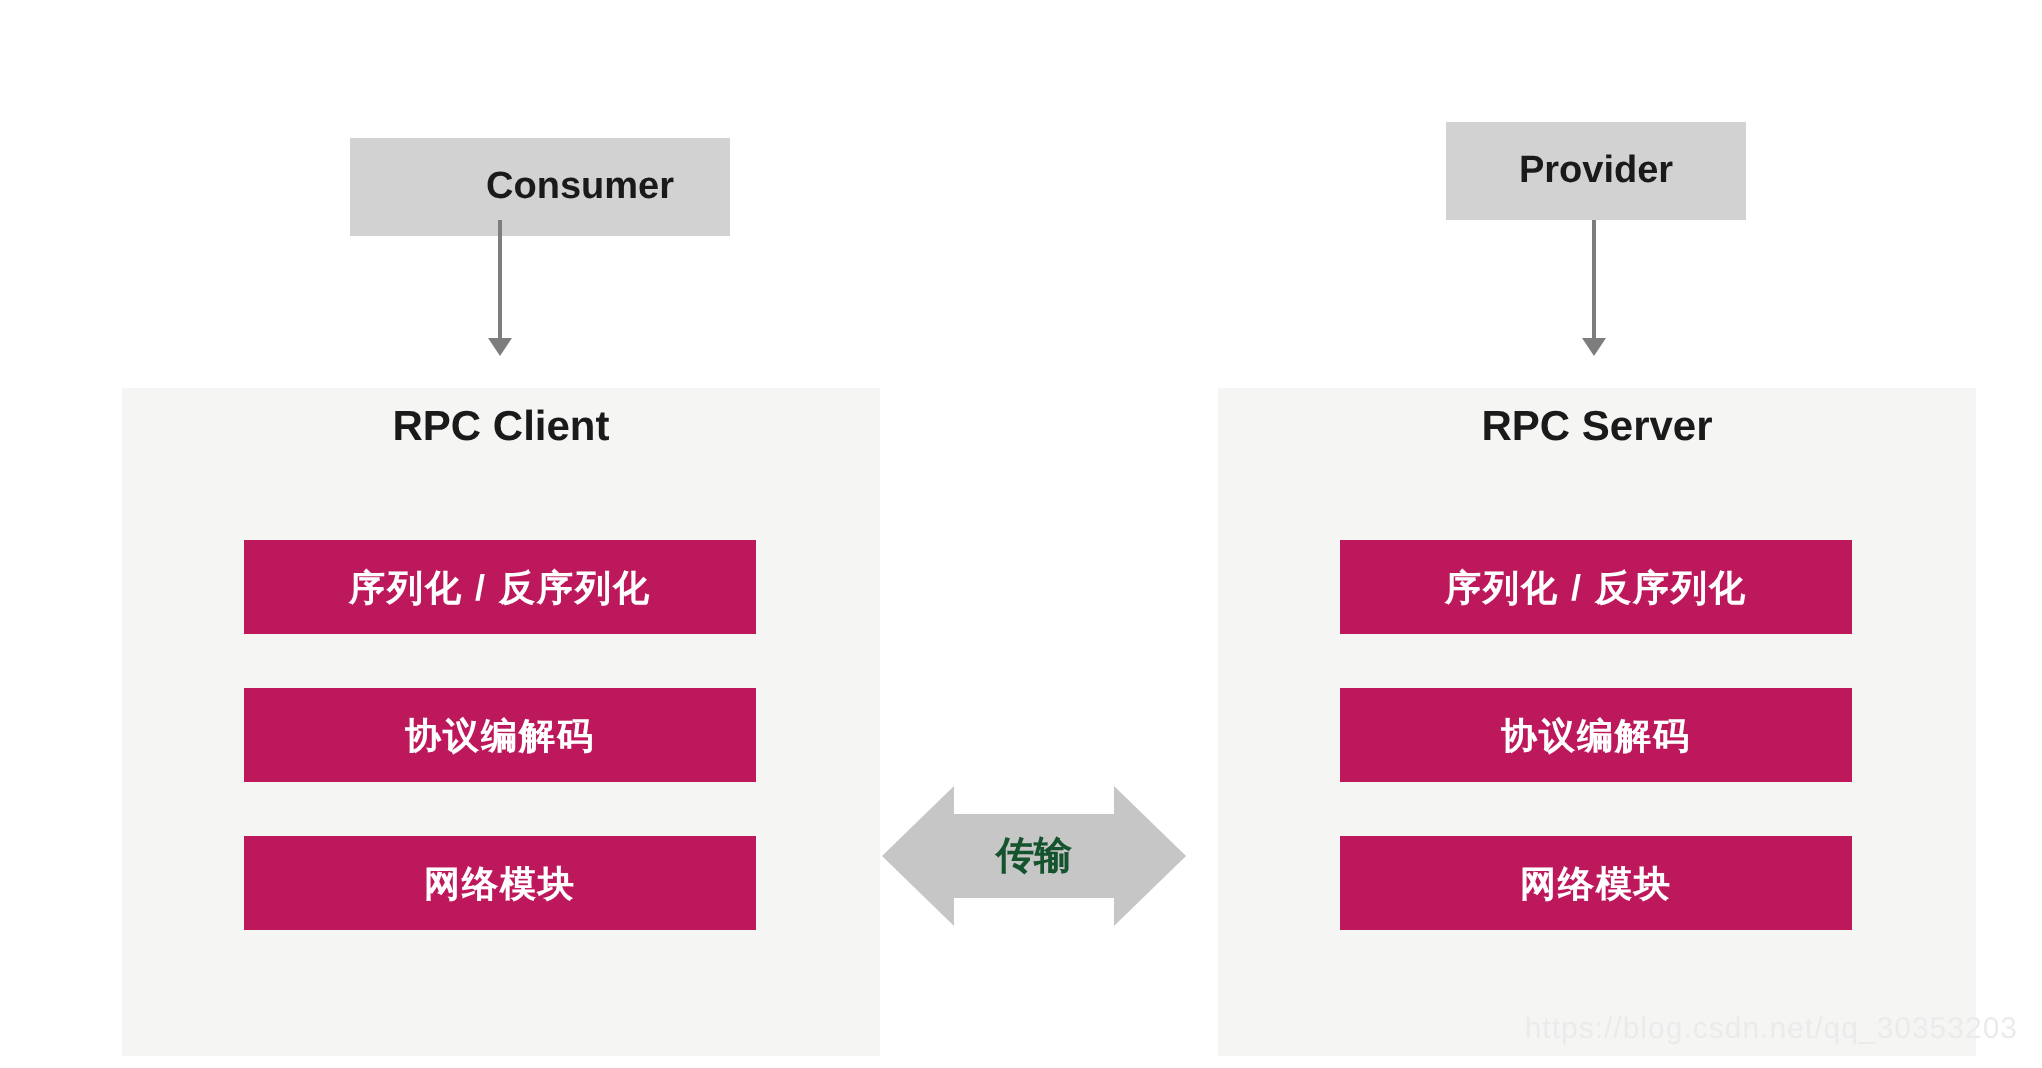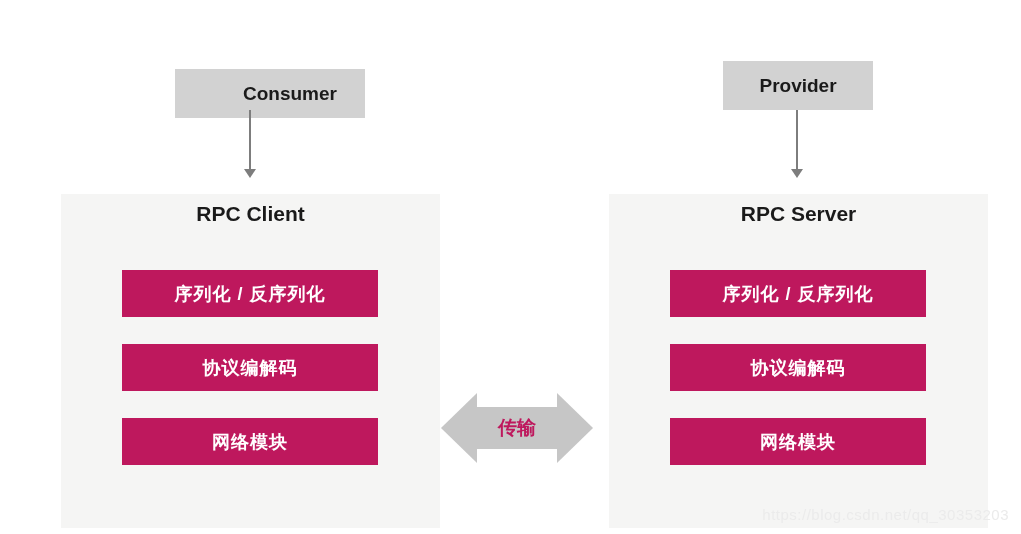--- a/index.html
+++ b/index.html
@@ -125,21 +125,21 @@
     position: absolute;
     left: 0;
     top: 0;
     width: 100%;
     height: 100%;
     display: flex;
     align-items: center;
     justify-content: center;
     font-size: 19px;
     font-weight: bold;
-    color: #be185d;
+    color: #14532d;
   }
 
   
   .watermark {
     position: absolute;
     right: 12px;
     top: 506px;
     font-size: 15px;
     color: #ebebeb;
     letter-spacing: 0.5px;

